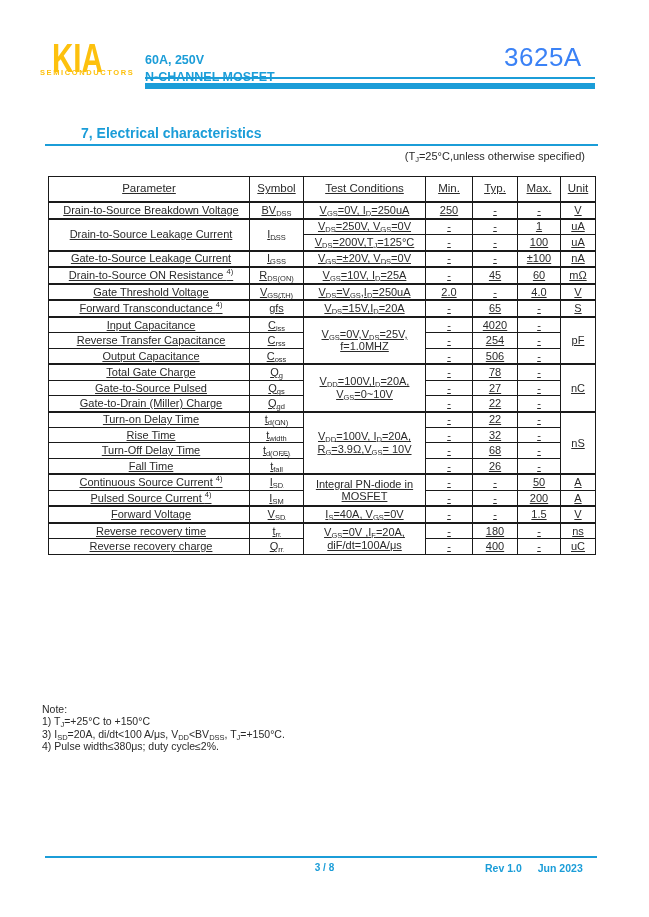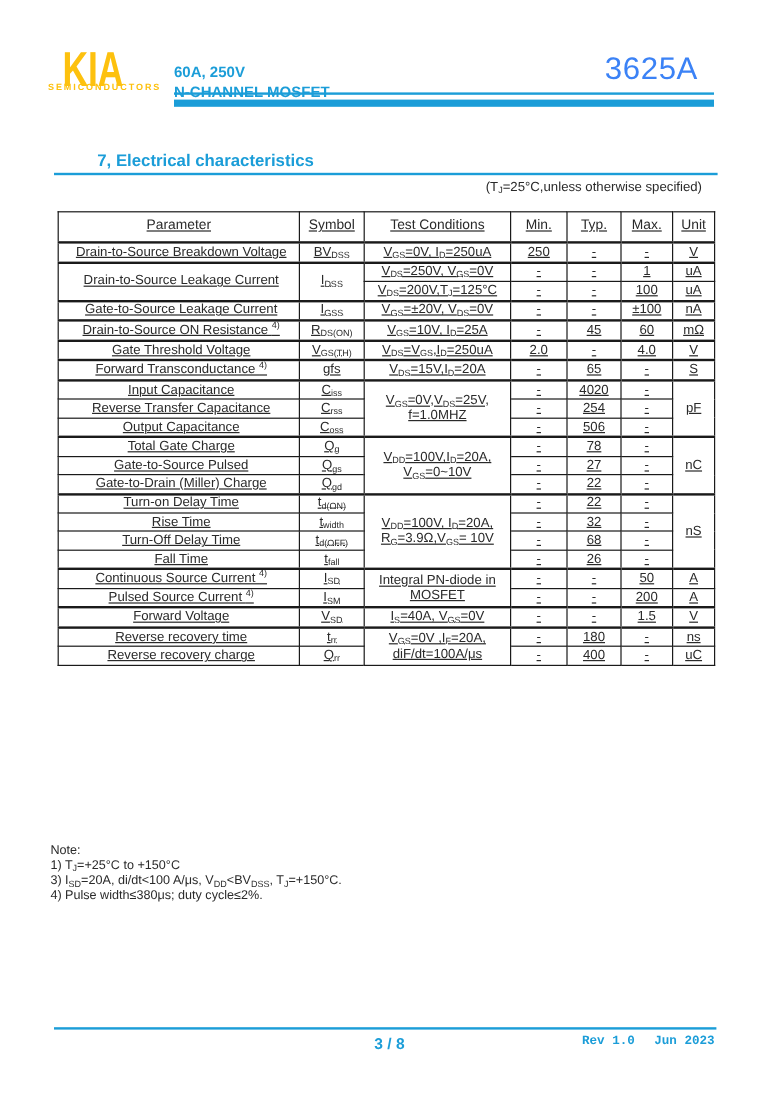--- a/index.html
+++ b/index.html
@@ -48,23 +48,23 @@
   thead th{height:24px;font-size:11.5px;}
   td.c-param{text-align:center;padding-left:6px;}
   tr.grp>td{border-top-width:2px;}
   sub{font-size:7.5px;vertical-align:baseline;position:relative;top:2px;line-height:0;}
   sup{font-size:7.5px;line-height:0;}
   
   .notes{position:absolute;left:42px;top:655px;font-size:10.5px;line-height:12.3px;color:#2a2a2a;margin-top:48px;}
   
   .footer-line{position:absolute;left:45px;top:856px;width:552px;height:1.5px;background:#1B9DD8;}
   .footer-page{position:absolute;left:0;top:862px;width:649px;text-align:center;
-    font-size:13px;font-weight:bold;color:#1B9DD8;}
+    font-size:10px;font-weight:bold;color:#1B9DD8;}
   .footer-rev{position:absolute;left:485px;top:862px;display:flex;gap:16px;
-    font-size:10.5px;font-weight:bold;color:#1B9DD8;white-space:nowrap;font-family:Liberation Mono, monospace;}
+    font-size:10.5px;font-weight:bold;color:#1B9DD8;white-space:nowrap;}
 </style>
 </head>
 <body>
 
 <div class="page">
 
   <div class="logo-kia">KIA</div>
   <div class="logo-sub">SEMICONDUCTORS</div>
   <div class="subtitle">
     <div>60A, 250V</div>

